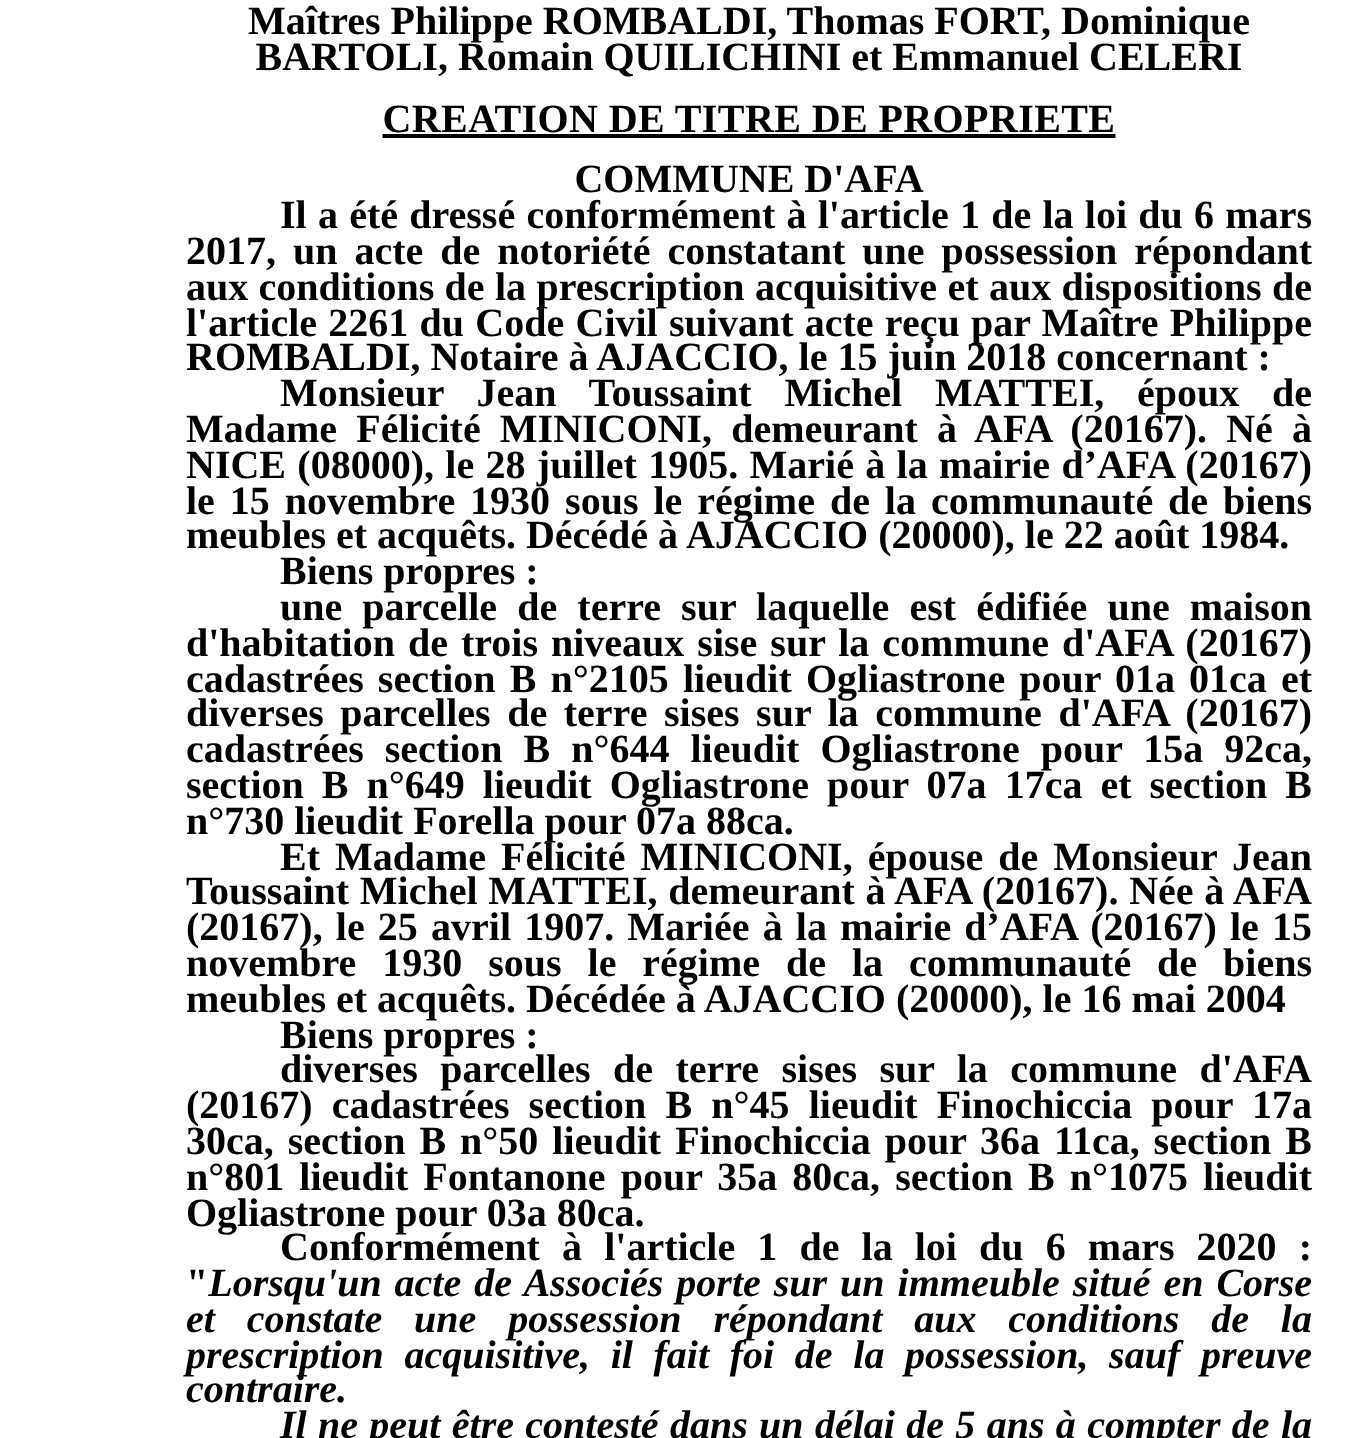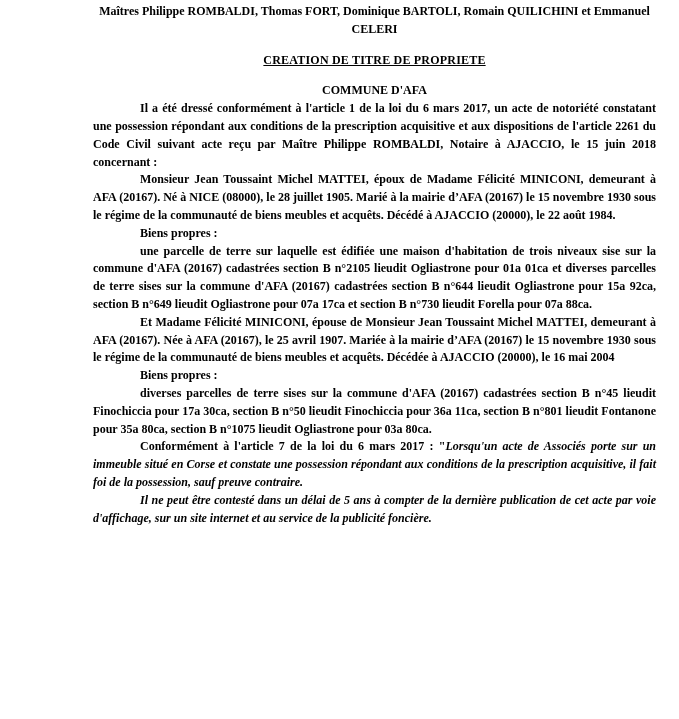--- a/index.html
+++ b/index.html
@@ -11,21 +11,21 @@
     position: relative;
     box-sizing: border-box;
     width: 679px;
     height: 719px;
     padding: 3px 23px 0 93px;
     overflow: hidden;
     background: #ffffff;
     color: #000000;
     font-family: "Liberation Serif", "DejaVu Serif", serif;
     font-weight: 700;
-    font-size: 12px;
+    font-size: 20px;
     line-height: 17.8px;
   }
   p { margin: 0; }
   .center {
     text-align: center;
     text-indent: 0;
   }
   .doc-title {
     margin-top: 13px;
     text-decoration: underline;
@@ -57,17 +57,17 @@
   <p class="para gap">Il a été dressé conformément à l'article 1 de la loi du 6 mars 2017, un acte de notoriété constatant une possession répondant aux conditions de la prescription acquisitive et aux dispositions de l'article 2261 du Code Civil suivant acte reçu par Maître Philippe ROMBALDI, Notaire à AJACCIO, le 15 juin 2018 concernant :</p>
 
   <p class="para gap">Monsieur Jean Toussaint Michel MATTEI, époux de Madame Félicité MINICONI, demeurant à AFA (20167). Né à NICE (08000), le 28 juillet 1905. Marié à la mairie d’AFA (20167) le 15 novembre 1930 sous le régime de la communauté de biens meubles et acquêts. Décédé à AJACCIO (20000), le 22 août 1984.</p>
   <p class="para">Biens propres :</p>
   <p class="para">une parcelle de terre sur laquelle est édifiée une maison d'habitation de trois niveaux sise sur la commune d'AFA (20167) cadastrées section B n°2105 lieudit Ogliastrone pour 01a 01ca et diverses parcelles de terre sises sur la commune d'AFA (20167) cadastrées section B n°644 lieudit Ogliastrone pour 15a 92ca, section B n°649 lieudit Ogliastrone pour 07a 17ca et section B n°730 lieudit Forella pour 07a 88ca.</p>
 
   <p class="para gap">Et Madame Félicité MINICONI, épouse de Monsieur Jean Toussaint Michel MATTEI, demeurant à AFA (20167). Née à AFA (20167), le 25 avril 1907. Mariée à la mairie d’AFA (20167) le 15 novembre 1930 sous le régime de la communauté de biens meubles et acquêts. Décédée à AJACCIO (20000), le 16 mai 2004</p>
   <p class="para">Biens propres :</p>
   <p class="para">diverses parcelles de terre sises sur la commune d'AFA (20167) cadastrées section B n°45 lieudit Finochiccia pour 17a 30ca, section B n°50 lieudit Finochiccia pour 36a 11ca, section B n°801 lieudit Fontanone pour 35a 80ca, section B n°1075 lieudit Ogliastrone pour 03a 80ca.</p>
 
-  <p class="para gap"><span>Conformément à l'article 7 de la loi du 6 mars 2017 : "</span><em>Lorsqu'un acte de Associés porte sur un immeuble situé en Corse et constate une possession répondant aux conditions de la prescription acquisitive, il fait foi de la possession, sauf preuve contraire.</em></p>
+  <p class="para gap"><span>Conformément à l'article 1 de la loi du 6 mars 2020 : "</span><em>Lorsqu'un acte de Associés porte sur un immeuble situé en Corse et constate une possession répondant aux conditions de la prescription acquisitive, il fait foi de la possession, sauf preuve contraire.</em></p>
 
   <p class="para"><em>Il ne peut être contesté dans un délai de 5 ans à compter de la dernière publication de cet acte par voie d'affichage, sur un site internet et au service de la publicité foncière.</em></p>
 
 </div>
 
 </body></html>

